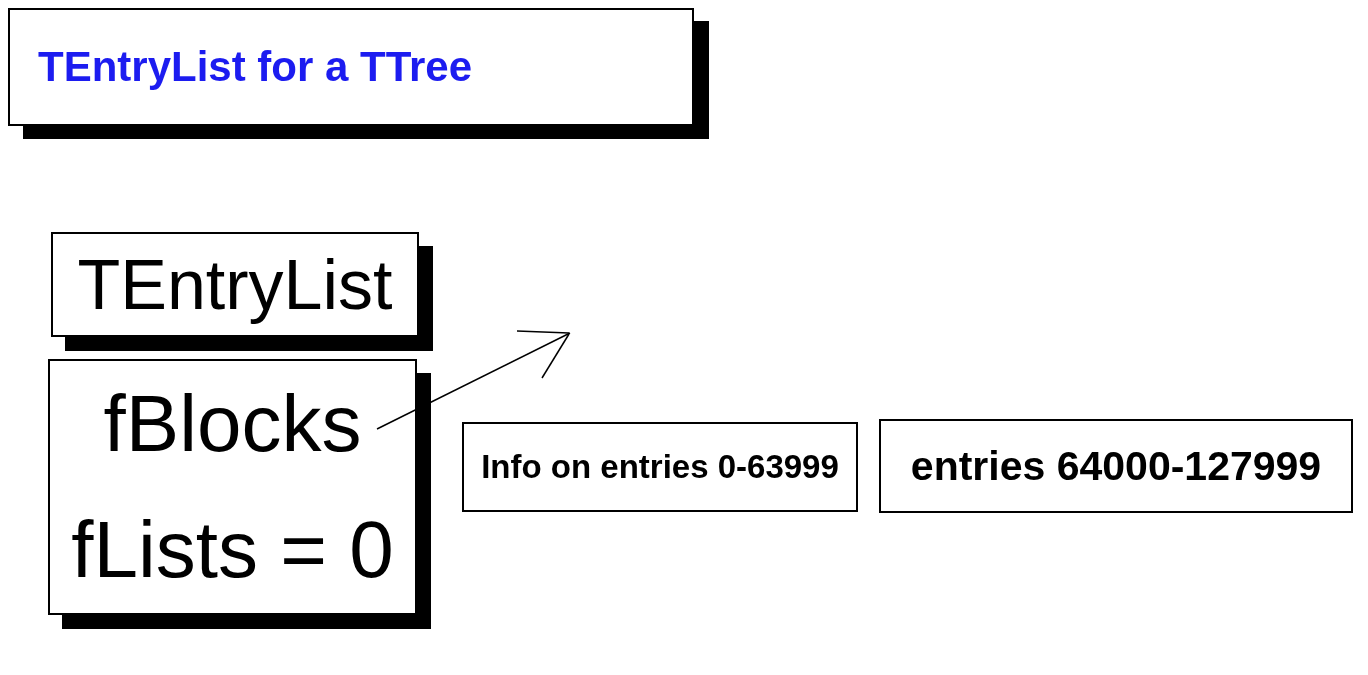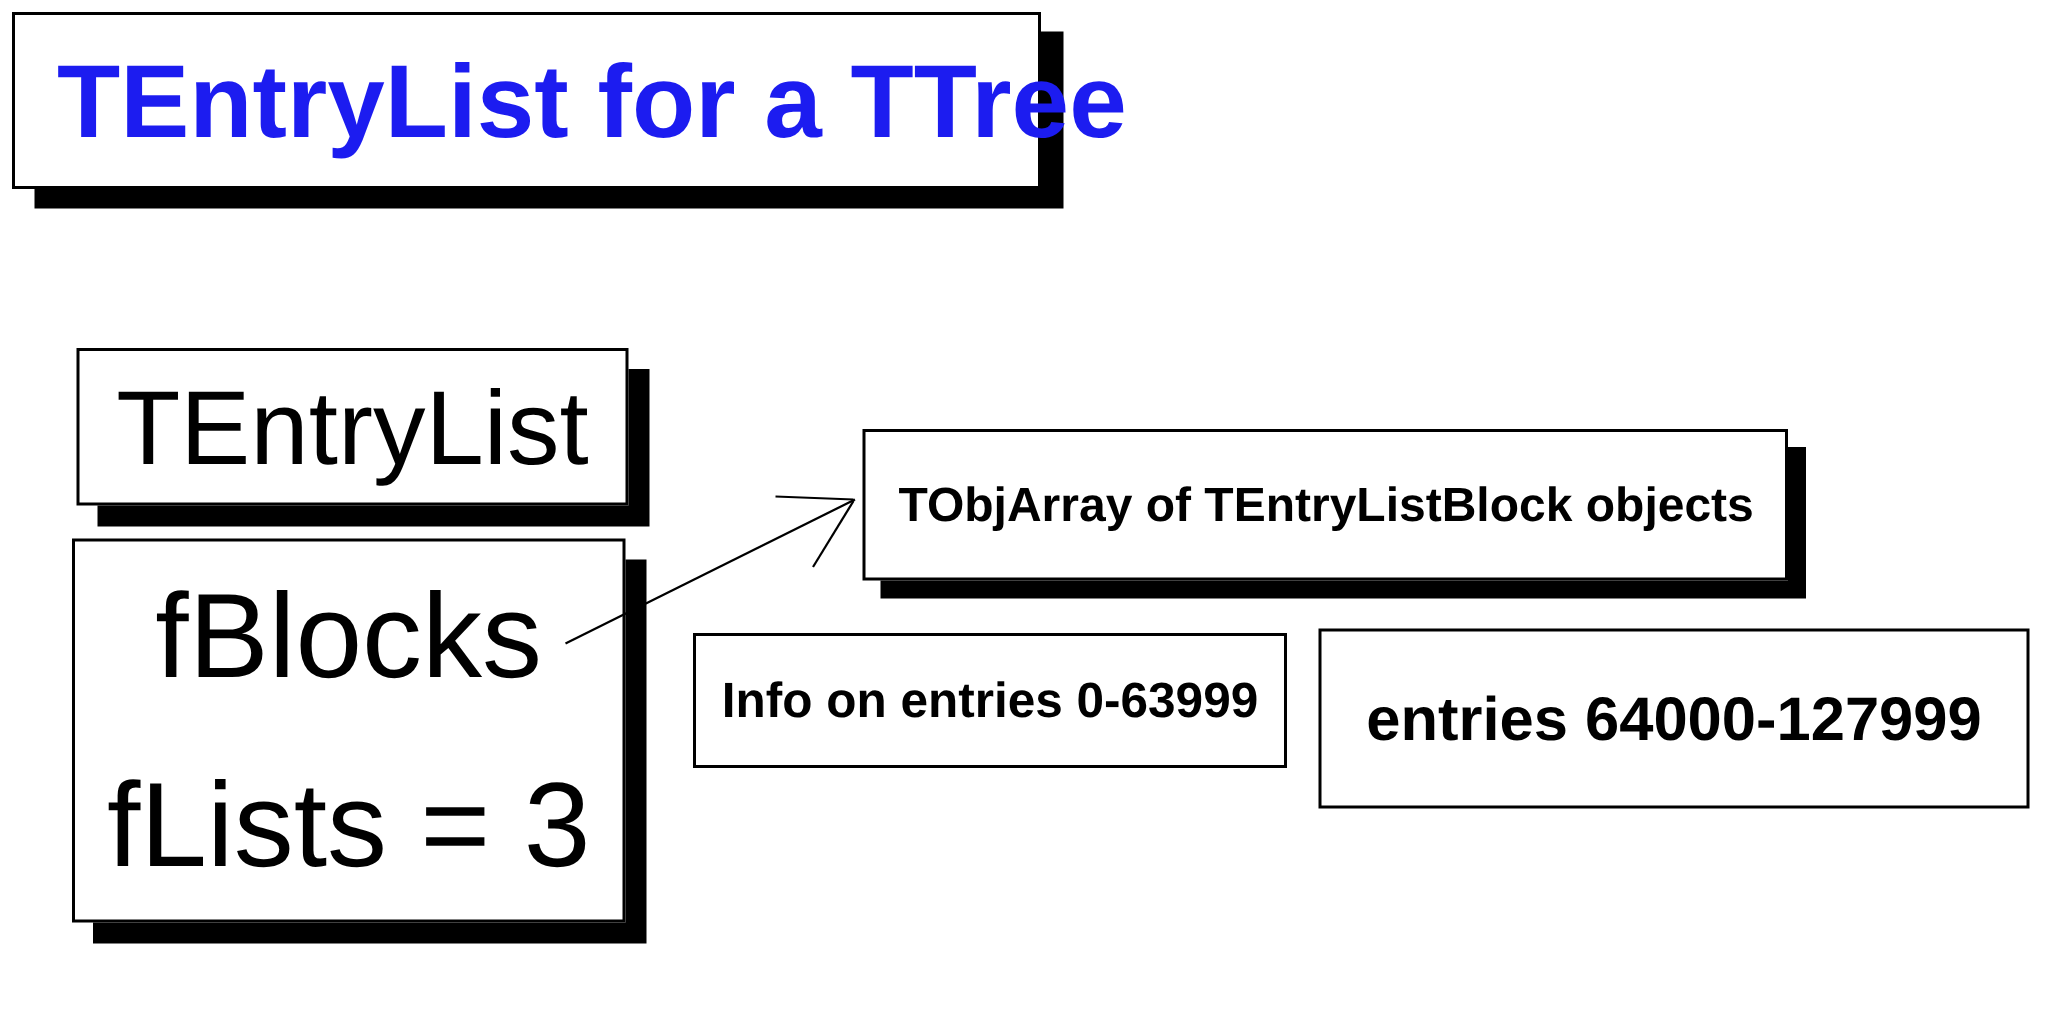--- a/index.html
+++ b/index.html
@@ -22,21 +22,21 @@
     border: 2px solid #000000;
     display: flex;
     align-items: center;
     white-space: nowrap;
   }
   .title-box {
     left: 8px; top: 8px;
     width: 686px; height: 118px;
     box-shadow: 15px 13px 0 #000000;
     padding-left: 28px;
-    font-size: 69px;
+    font-size: 42px;
     font-weight: bold;
     z-index: 3;
   }
   .header-box {
     left: 51px; top: 232px;
     width: 368px; height: 105px;
     box-shadow: 14px 14px 0 #000000;
     justify-content: center;
     font-size: 70px;
     font-weight: normal;
@@ -72,21 +72,21 @@
   .info-box {
     left: 462px; top: 422px;
     width: 396px; height: 90px;
     justify-content: center;
     font-size: 33px;
     font-weight: bold;
     z-index: 1;
   }
   .entries-box {
     left: 879px; top: 419px;
-    width: 474px; height: 120px;
+    width: 474px; height: 94px;
     justify-content: center;
     font-size: 41px;
     font-weight: bold;
     z-index: 1;
   }
   .arrow-svg {
     position: absolute;
     left: 360px; top: 320px;
     width: 220px; height: 120px;
     z-index: 4;
@@ -108,33 +108,30 @@
 
   <div class="box header-box">
     <span>TEntryList</span>
   </div>
 
   <div class="box attr-box">
     <div class="attr-line">
       <span>fBlocks</span>
     </div>
     <div class="attr-line">
-      <span>fLists = 3</span>
+      <span>fLists = 0</span>
     </div>
   </div>
 
   <svg class="arrow-svg" viewBox="0 0 220 120" aria-hidden="true">
     <line x1="17" y1="109" x2="210" y2="13"></line>
     <line x1="157" y1="11" x2="209" y2="13"></line>
     <line x1="182" y1="58" x2="209" y2="14"></line>
   </svg>
 
-  <div class="box tobjarray-box">
-    <span>TObjArray of TEntryListBlock objects</span>
-  </div>
 
   <div class="box info-box">
     <span>Info on entries 0-63999</span>
   </div>
 
   <div class="box entries-box">
     <span>entries 64000-127999</span>
   </div>
 
 </div>

